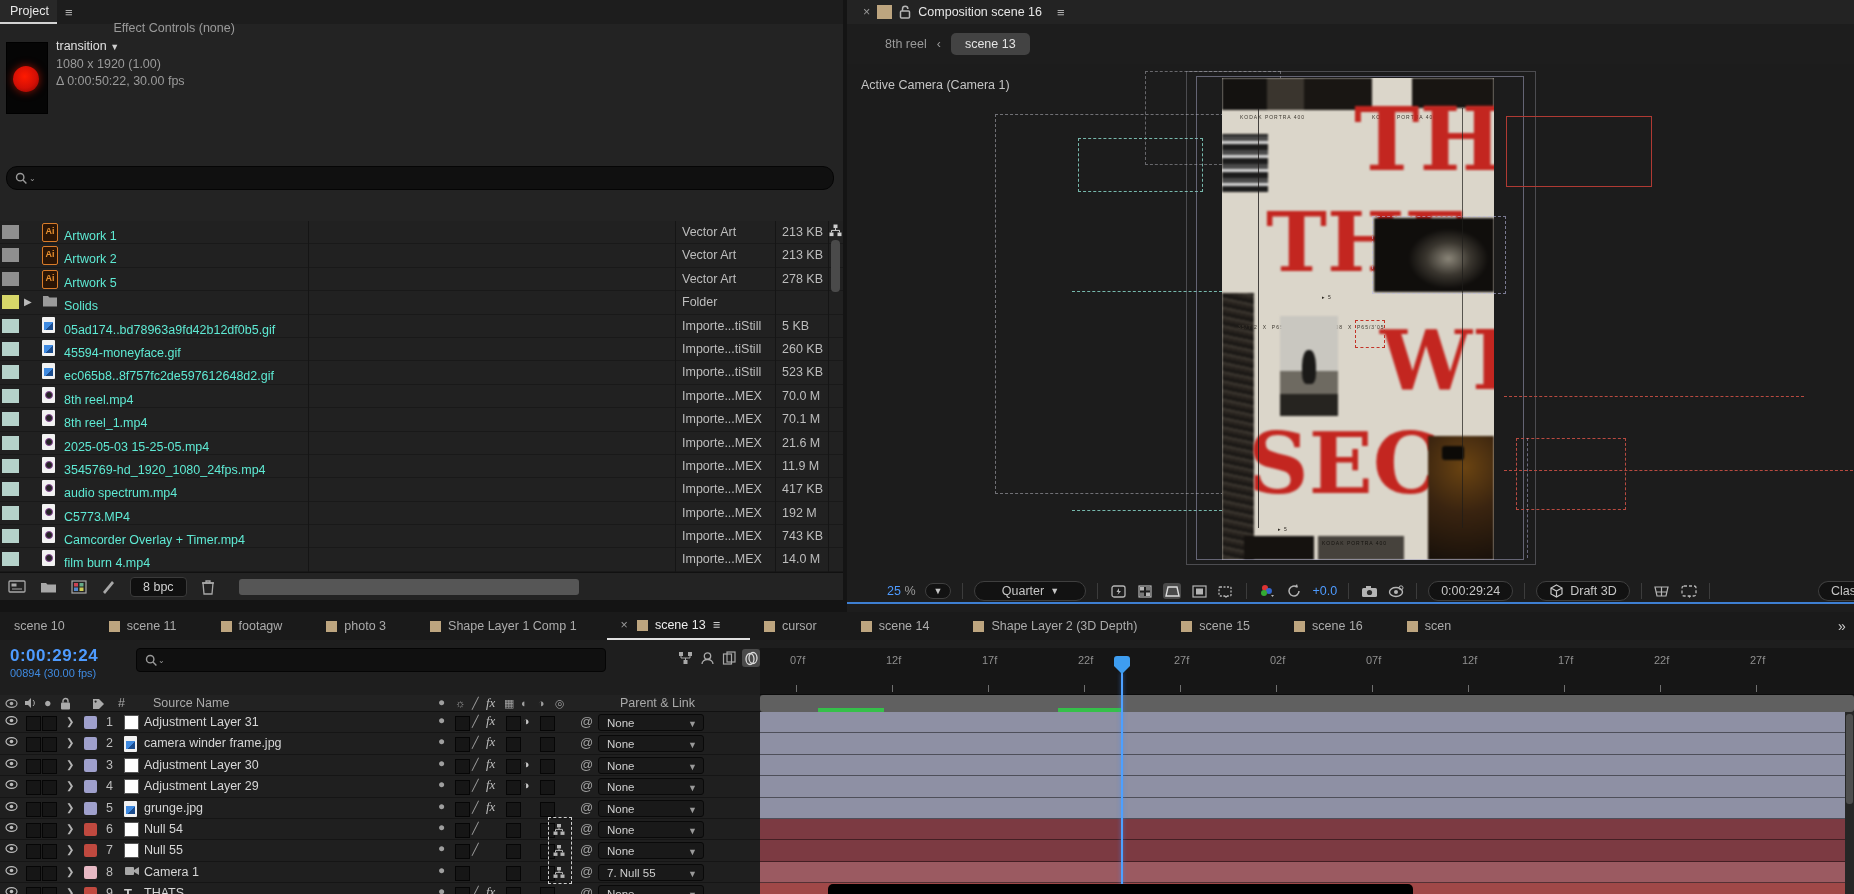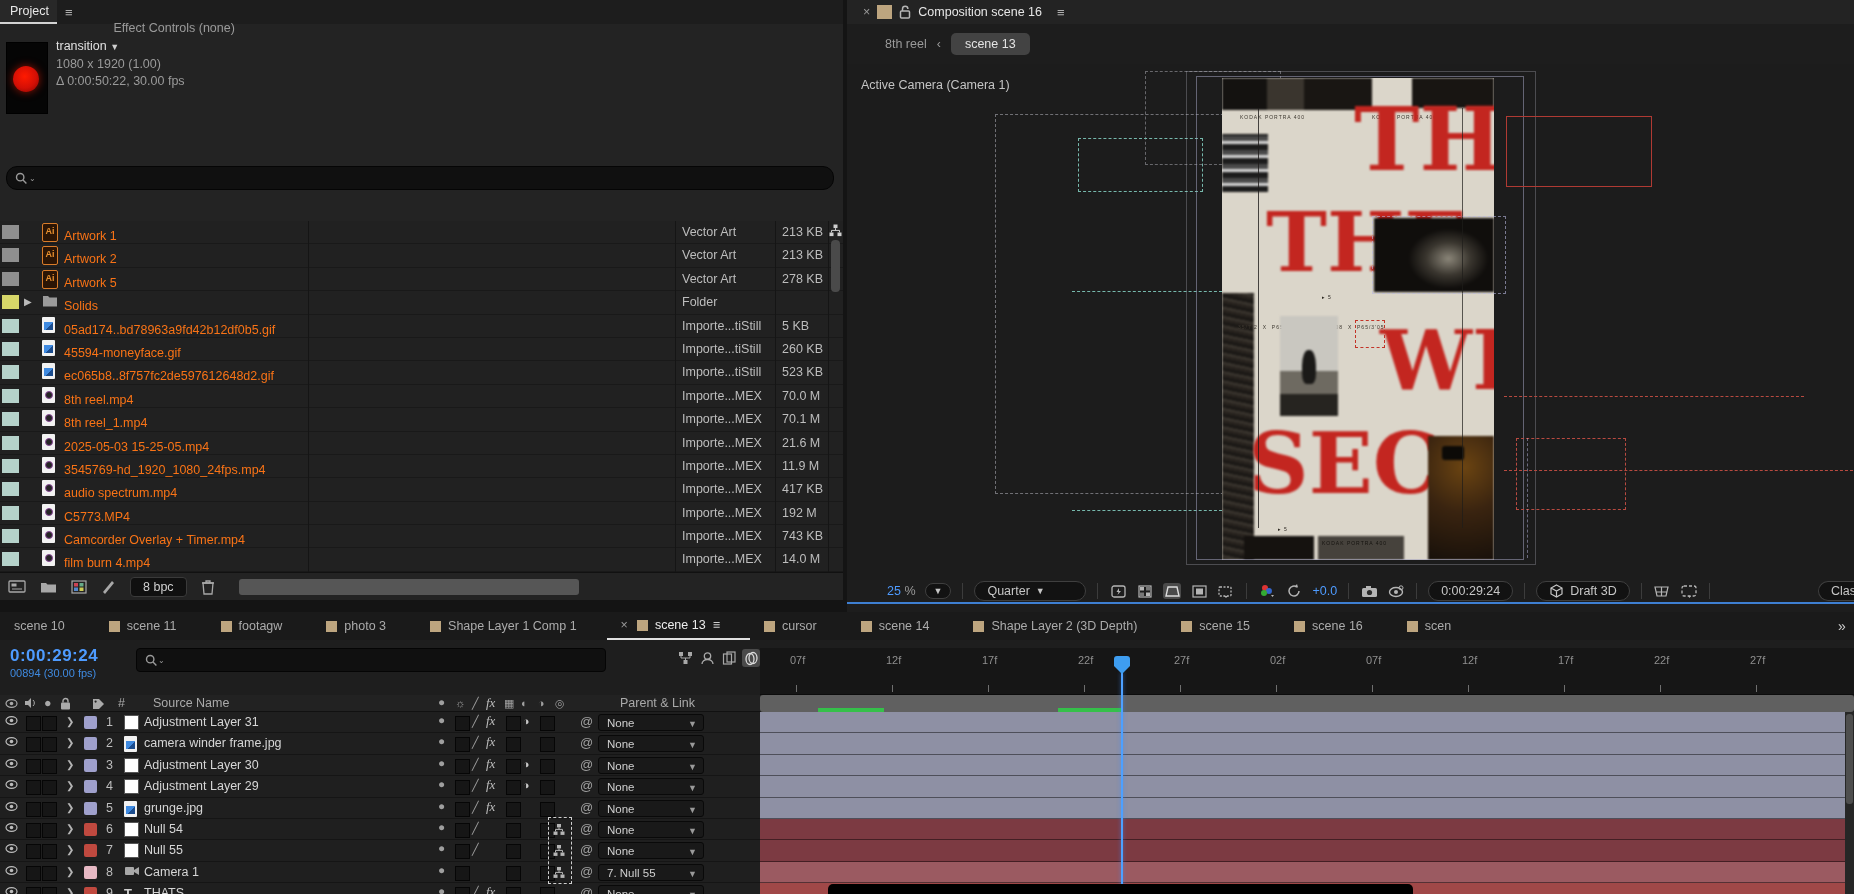--- a/index.html
+++ b/index.html
@@ -26,21 +26,21 @@
   #proj-search{left:6px;top:166px;width:828px;height:24px;background:#101010;border:1px solid #050505;
                border-radius:11px;display:flex;align-items:center;padding-left:8px;box-sizing:border-box;color:#9a9a9a;}
   #proj-header{left:0;top:200px;width:843px;height:20px;background:#262626;border-top:1px solid #151515;
                border-bottom:1px solid #151515;box-sizing:border-box;}
   .ph-cell{position:absolute;top:0;height:20px;line-height:20px;color:#b4b4b4;border-left:1px solid #3a3a3a;padding-left:6px;}
   #project-rows{left:0;top:221px;width:843px;height:351px;overflow:hidden;}
   .prow{position:relative;width:843px;height:23.4px;border-bottom:1px solid #191919;box-sizing:border-box;background:#212121;}
   .prow .swatch{position:absolute;left:2px;top:4px;width:17px;height:14px;}
   .prow .tri{position:absolute;left:24px;top:5px;color:#bbb;font-size:10px;}
   .prow .ficon{position:absolute;left:42px;top:2px;}
-  .prow .fname{position:absolute;left:64px;top:8px;width:240px;white-space:nowrap;overflow:hidden;color:#f97316;}
+  .prow .fname{position:absolute;left:64px;top:8px;width:240px;white-space:nowrap;overflow:hidden;color:#5eead4;}
   .prow .ftype{position:absolute;left:682px;top:4px;width:94px;white-space:nowrap;overflow:hidden;color:#bdbdbd;}
   .prow .fsize{position:absolute;left:782px;top:4px;width:50px;white-space:nowrap;overflow:hidden;color:#bdbdbd;}
   .vline{position:absolute;top:221px;height:351px;width:1px;background:#151515;}
   #proj-scroll{left:831px;top:240px;width:9px;height:52px;background:#4a4a4a;border-radius:4px;}
   #proj-footer{left:0;top:572px;width:843px;height:28px;background:#232323;border-top:1px solid #111;
                display:flex;align-items:center;gap:14px;padding-left:8px;box-sizing:border-box;}
   .pill{background:#101010;border:1px solid #3a3a3a;border-radius:4px;padding:2px 12px;color:#cfcfcf;}
   #proj-hscroll{width:340px;height:16px;background:#565656;border-radius:3px;margin-left:10px;}
 
   
@@ -403,21 +403,21 @@
       <div class="wf" style="left:680px;top:374px;width:0;height:120px;border-left:1px dashed rgba(185,185,225,.5);"></div>
     </div>
 
     <div id="comp-toolbar">
       <span><span class="blue">25</span>
         <span class="dim">%</span></span>
       <span class="tb-pill" style="padding:2px 8px;">
           <span style="font-size:9px;">▼</span>
         </span>
       <span class="tb-div"></span>
-      <span class="tb-pill" style="width:86px;justify-content:flex-start;">
+      <span class="tb-pill" style="width:86px;justify-content:center;">
         <span>Quarter</span>
           <span style="font-size:9px;">▼</span>
         </span>
       <span class="tb-div"></span>
       <span class="tb-ico">
           <svg width="15" height="13" viewBox="0 0 15 13">
             <rect x="1" y="1" width="13" height="11" rx="2" fill="none" stroke="#b5b5b5" stroke-width="1.3"></rect>
             <path d="M8 3 L5.5 7 h2 L6.5 10 L10 6 h-2 z" fill="#b5b5b5"></path>
           </svg>
         </span>

